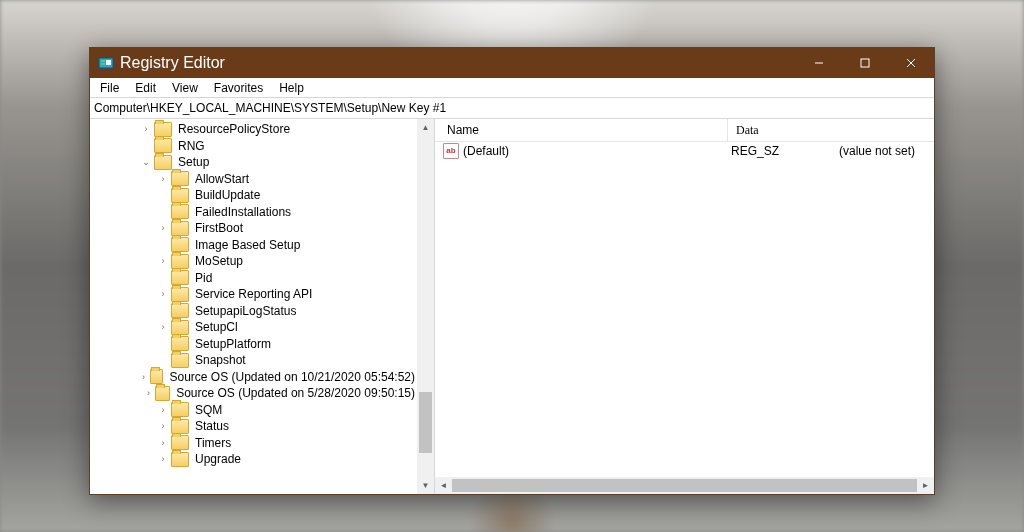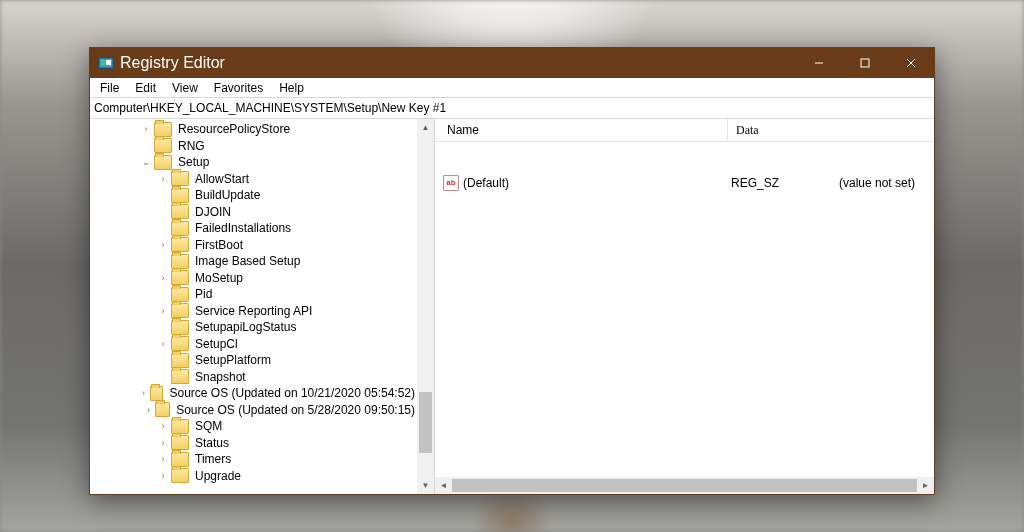--- a/index.html
+++ b/index.html
@@ -210,21 +210,20 @@
     height: 100%;
     display: flex;
     align-items: center;
   }
   .col.name { width: 280px; padding-left: 12px; }
   .col.type { width: 100px; }
   .col.data { flex: 1; border-right: none; font-family: Liberation Serif, serif; }
   .list-body {
     flex: 1;
     overflow: hidden;
-    margin-top: 32px;
   }
   .list-row {
     display: flex;
     align-items: center;
     height: 17px;
     font-size: 12px;
     color: #000;
   }
   .list-row .cell { padding-left: 8px; }
   .list-row .cell.name { width: 280px; display: flex; align-items: center; }
@@ -345,26 +344,20 @@
           <div class="tree-row">
             <span class="tw-spacer" style="width: 67px; border-left: none;"></span>
             <span class="twisty none">›</span>
             <span class="folder"></span>
             <span class="node-label">BuildUpdate</span>
           </div>
           <div class="tree-row">
             <span class="tw-spacer" style="width: 67px; border-left: none;"></span>
             <span class="twisty none">›</span>
             <span class="folder"></span>
-            <span class="node-label">DJOIN</span>
-          </div>
-          <div class="tree-row">
-            <span class="tw-spacer" style="width: 67px; border-left: none;"></span>
-            <span class="twisty none">›</span>
-            <span class="folder"></span>
             <span class="node-label">FailedInstallations</span>
           </div>
           <div class="tree-row">
             <span class="tw-spacer" style="width: 67px; border-left: none;"></span>
             <span class="twisty ">›</span>
             <span class="folder"></span>
             <span class="node-label">FirstBoot</span>
           </div>
           <div class="tree-row">
             <span class="tw-spacer" style="width: 67px; border-left: none;"></span>

